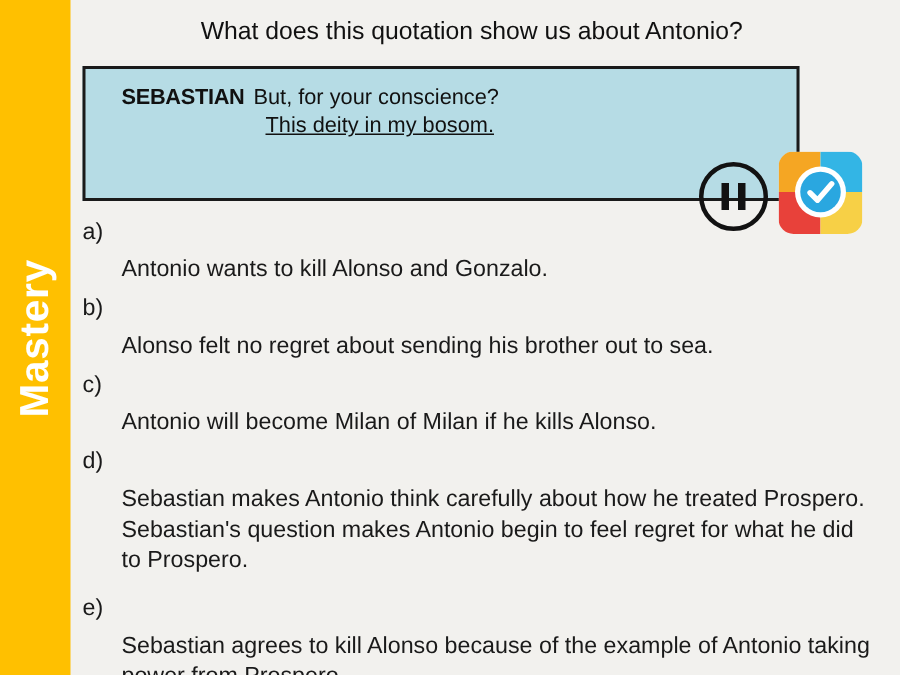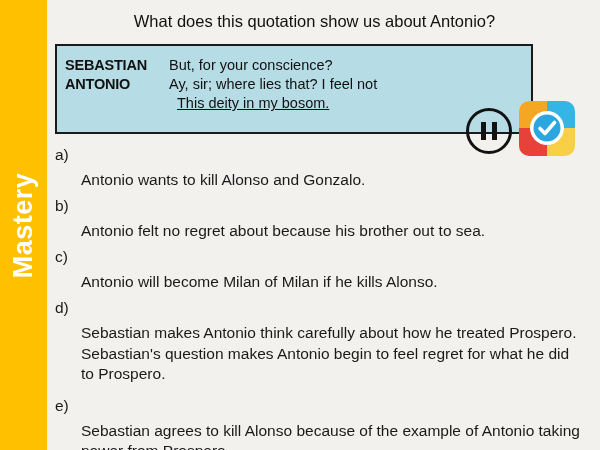--- a/index.html
+++ b/index.html
@@ -73,21 +73,21 @@
   .quote-row {
     display: flex;
     align-items: flex-start;
   }
   .speaker {
     width: 112px;
     flex: 0 0 112px;
     font-weight: bold;
     font-size: 14.5px;
     color: #111111;
-    padding-left: 8px;
+    padding-left: 24px;
     box-sizing: border-box;
     letter-spacing: -0.2px;
   }
   .line {
     font-size: 14.5px;
     color: #111111;
     text-align: right;
   }
   #quote-inner {
     padding-top: 10px;
@@ -170,24 +170,20 @@
     <span>Mastery</span>
   </div>
 
   <div id="title">What does this quotation show us about Antonio?</div>
 
   <div id="quote-box">
     <div id="quote-inner">
       <div class="quote-row">
         <div class="speaker">SEBASTIAN</div>
         <div class="line">But, for your conscience?</div>
-      </div>
-      <div class="quote-row">
-        <div class="speaker">ANTONIO</div>
-        <div class="line">Ay, sir; where lies that? I feel not</div>
       </div>
       <div class="cont-line">This deity in my bosom.</div>
     </div>
   </div>
 
   <div id="pause-btn">
     <div class="bar left"></div>
     <div class="bar right"></div>
   </div>
 
@@ -204,21 +200,21 @@
     </svg>
   </div>
 
   <div id="answers">
     <div class="answer">
       <div class="marker">a)</div>
       <div class="atext">Antonio wants to kill Alonso and Gonzalo.</div>
     </div>
     <div class="answer">
       <div class="marker">b)</div>
-      <div class="atext">Antonio felt no regret about because his brother out to sea.</div>
+      <div class="atext">Alonso felt no regret about sending his brother out to sea.</div>
     </div>
     <div class="answer">
       <div class="marker">c)</div>
       <div class="atext">Antonio will become Milan of Milan if he kills Alonso.</div>
     </div>
     <div class="answer spaced">
       <div class="marker">d)</div>
       <div class="atext">Sebastian makes Antonio think carefully about how he treated Prospero. Sebastian's question makes Antonio begin to feel regret for what he did to Prospero.</div>
     </div>
     <div class="answer">

